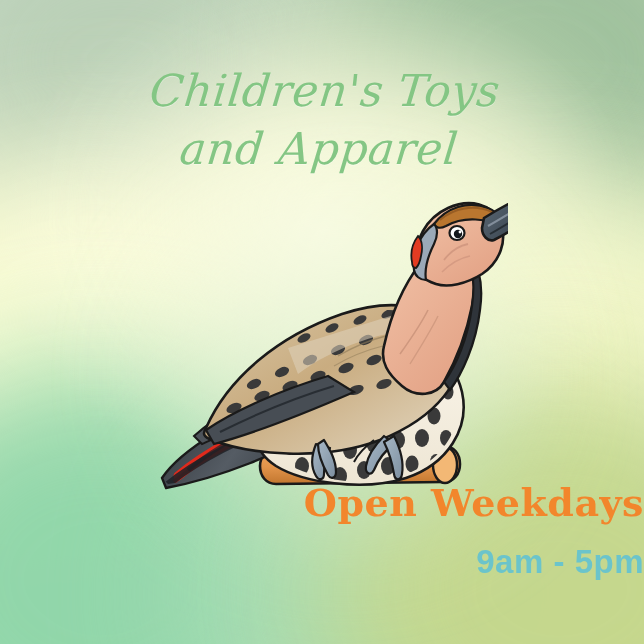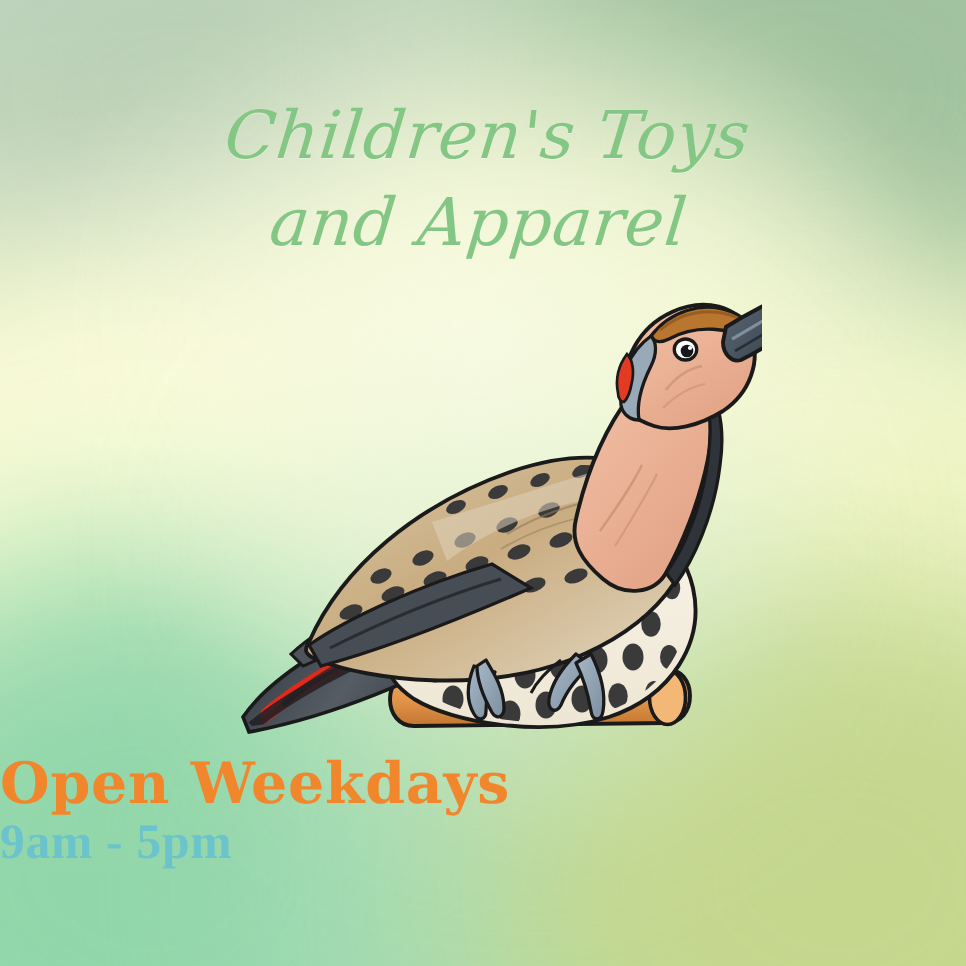--- a/index.html
+++ b/index.html
@@ -73,35 +73,35 @@
     width: 360px;
     height: 320px;
   }
   .bird-wrap svg { display: block; width: 100%; height: 100%; }
 
   
   .footer {
     position: absolute;
     left: 0; right: 0;
     bottom: 64px;
-    text-align: left;
+    text-align: right;
   }
   .footer .hours-main {
     display: block;
     font-family: "DejaVu Serif", "Liberation Serif", serif;
     font-weight: bold;
     font-size: 38px;
     letter-spacing: 0.5px;
     color: #f2862c;
     line-height: 1.05;
   }
   .footer .hours-sub {
     display: block;
-    margin-top: 3px;
-    font-family: Liberation Serif, serif;
+    margin-top: 22px;
+    font-family: Liberation Sans, sans-serif;
     font-weight: bold;
     font-size: 33px;
     letter-spacing: 0.5px;
     color: #6bc4cb;
     line-height: 1.05;
   }
 </style>
 </head>
 <body>
 

